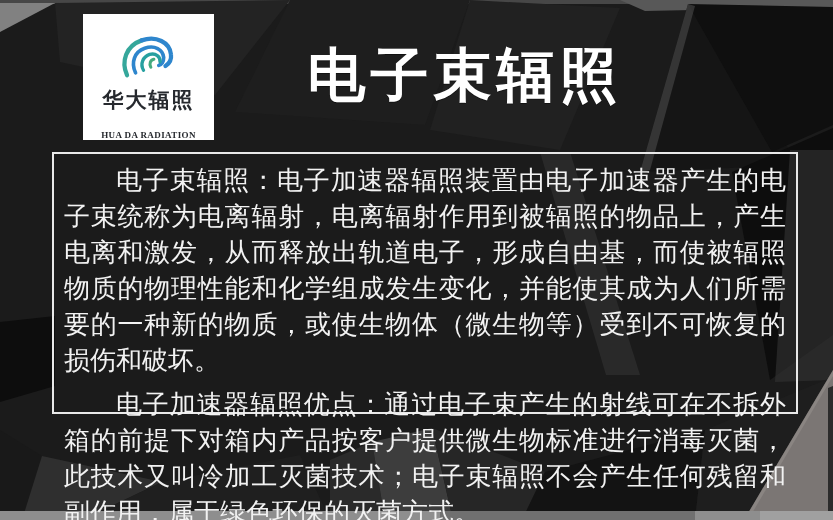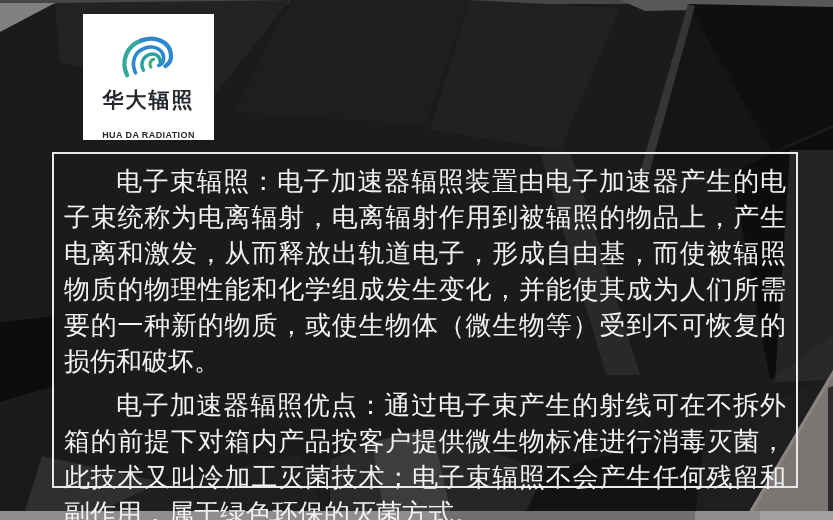--- a/index.html
+++ b/index.html
@@ -2,21 +2,21 @@
 <html><head>
 <meta charset="utf-8">
 <style>
   html,body{margin:0;padding:0;background:#000;}
   *{box-sizing:border-box;}
   .stage{
     position:relative;
     width:833px;height:520px;
     overflow:hidden;
     background:#1b1b1b;
-    font-family:Liberation Sans, sans-serif;
+    font-family:Liberation Serif, serif;
   }
   .bg-svg{position:absolute;inset:0;z-index:0;}
 
   
   .logo-box{
     position:absolute;left:83px;top:14px;width:131px;height:126px;
     background:#ffffff;z-index:3;
     display:flex;flex-direction:column;align-items:center;
     padding-top:16px;
   }
@@ -36,21 +36,21 @@
   .main-title{
     position:absolute;left:465px;top:44px;transform:translateX(-50%);
     z-index:3;
     font-size:58px;font-weight:bold;color:#ffffff;
     letter-spacing:5px;line-height:1.1;white-space:nowrap;
     text-shadow:0 1px 0 rgba(0,0,0,.4);
   }
 
   
   .text-panel{
-    position:absolute;left:52px;top:152px;width:746px;height:336px;
+    position:absolute;left:52px;top:152px;width:746px;height:262px;
     border:2px solid #e9e9e9;z-index:2;
     padding:9px 10px 0 10px;
     color:#f2f2f2;
     font-size:26px;line-height:36px;
     text-align:justify;
   }
   .text-panel p{margin:0;text-indent:2em;}
   .text-panel p + p{margin-top:8px;}
 
   .bottom-bar{
@@ -99,20 +99,21 @@
         <path d="M38,17 C62,9 84,20 86,40 C87,48 83,55 77,59" stroke="#2e86cd" stroke-width="7"></path>
         <path d="M28,70 C20,53 26,36 43,30 C59,24 73,32 74,45 C74,51 71,56 66,58" stroke="#2e86cd" stroke-width="6"></path>
         <path d="M41,66 C35,55 40,44 51,40 C61,37 69,44 68,52" stroke="#27a0a0" stroke-width="5.5"></path>
         <path d="M53,61 C50,56 52,49 58,48" stroke="#45aa7f" stroke-width="5"></path>
       </g>
     </svg>
     <div class="logo-cn">华大辐照</div>
     <div class="logo-en">HUA DA RADIATION</div>
   </div>
 
+  <div class="main-title">电子束辐照</div>
 
   <div class="text-panel">
     <p>电子束辐照：电子加速器辐照装置由电子加速器产生的电子束统称为电离辐射，电离辐射作用到被辐照的物品上，产生电离和激发，从而释放出轨道电子，形成自由基，而使被辐照物质的物理性能和化学组成发生变化，并能使其成为人们所需要的一种新的物质，或使生物体（微生物等）受到不可恢复的损伤和破坏。</p>
     <p>电子加速器辐照优点：通过电子束产生的射线可在不拆外箱的前提下对箱内产品按客户提供微生物标准进行消毒灭菌，此技术又叫冷加工灭菌技术；电子束辐照不会产生任何残留和副作用，属于绿色环保的灭菌方式。</p>
   </div>
 
   <div class="bottom-bar">
     <span class="seg" style="left:440px;width:255px;background:#707070;"></span>
     <span class="seg" style="left:760px;width:73px;background:#a0a0a0;"></span>
   </div>

